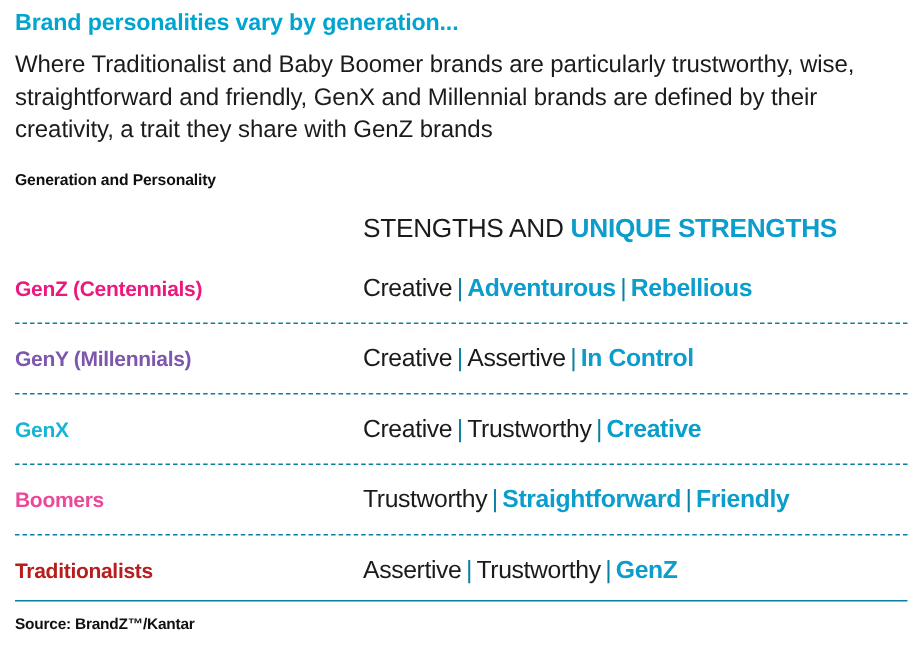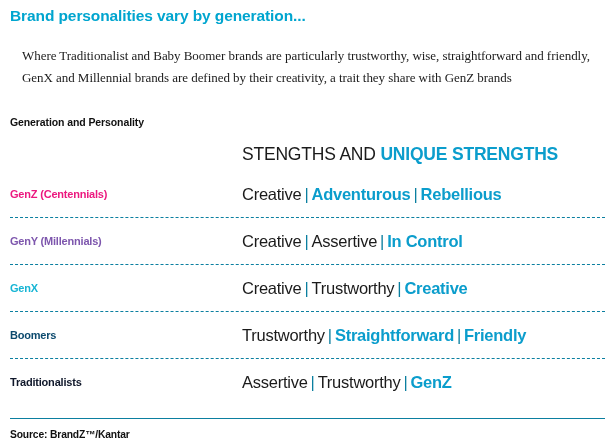--- a/index.html
+++ b/index.html
@@ -31,28 +31,27 @@
     font-weight: bold;
     letter-spacing: -0.1px;
     margin: 0;
     padding-top: 7px;
     line-height: 18px;
     white-space: nowrap;
   }
 
   
   .intro {
-    font-size: 13px;
+    font-size: 16px;
     line-height: 21.5px;
     color: #1b1b1b;
-    margin: 12px;
+    margin: 0;
     padding-top: 8px;
     max-width: 592px;
     letter-spacing: -0.05px;
-    font-family: Liberation Serif, serif;
   }
 
   
   .sublabel {
     font-size: 10.5px;
     font-weight: bold;
     color: #101010;
     margin: 0;
     padding-top: 16px;
     letter-spacing: -0.1px;
@@ -93,21 +92,21 @@
   .hdr-accent {
     color: #0b9dcc;
     font-weight: bold;
   }
 
   .gen-row td {
     height: 46px;
   }
 
   .gen-label {
-    font-size: 11px;
+    font-size: 14px;
     font-weight: bold;
     letter-spacing: -0.2px;
     white-space: nowrap;
   }
 
   .strengths {
     text-align: left;
     font-size: 16.5px;
     line-height: 20px;
     white-space: nowrap;
@@ -142,21 +141,21 @@
     height: 0;
     border: 0;
     border-top: 1.6px solid #0b7fa0;
     margin: 0;
     width: 595px;
   }
 
   .footer-wrap {
     position: absolute;
     left: 10px;
-    bottom: 7px;
+    bottom: 25px;
     width: 595px;
   }
 
   .source {
     font-size: 10.3px;
     font-weight: bold;
     color: #101010;
     letter-spacing: -0.15px;
     margin: 0;
     padding-top: 10px;
@@ -204,30 +203,30 @@
         <tr class="gen-row">
           <td class="gen-label" style="color: rgb(23, 181, 212);">GenX</td>
           <td class="strengths"><span class="s-plain">Creative</span><span class="sep">|</span><span class="s-plain">Trustworthy</span><span class="sep">|</span><span class="s-accent">Creative</span></td>
         </tr>
         <tr>
           <td class="dash-cell" colspan="2">
             <hr class="dash-rule">
           </td>
         </tr>
         <tr class="gen-row">
-          <td class="gen-label" style="color: #0c4a6e; margin-left: 32px;">Boomers</td>
+          <td class="gen-label" style="color: #ec4899; margin-left: 32px;">Boomers</td>
           <td class="strengths"><span class="s-plain">Trustworthy</span><span class="sep">|</span><span class="s-accent">Straightforward</span><span class="sep">|</span><span class="s-accent">Friendly</span></td>
         </tr>
         <tr>
           <td class="dash-cell" colspan="2">
             <hr class="dash-rule">
           </td>
         </tr>
         <tr class="gen-row">
-          <td class="gen-label" style="color: #0f172a; margin-left: 36px;">Traditionalists</td>
+          <td class="gen-label" style="color: #b91c1c; margin-left: 36px;">Traditionalists</td>
           <td class="strengths"><span class="s-plain">Assertive</span><span class="sep">|</span><span class="s-plain">Trustworthy</span><span class="sep">|</span><span class="s-accent">GenZ</span></td>
         </tr>
       </tbody>
   </table>
 
   <div class="footer-wrap">
     <hr class="solid-rule">
     <p class="source">Source: BrandZ™/Kantar</p>
   </div>
 

